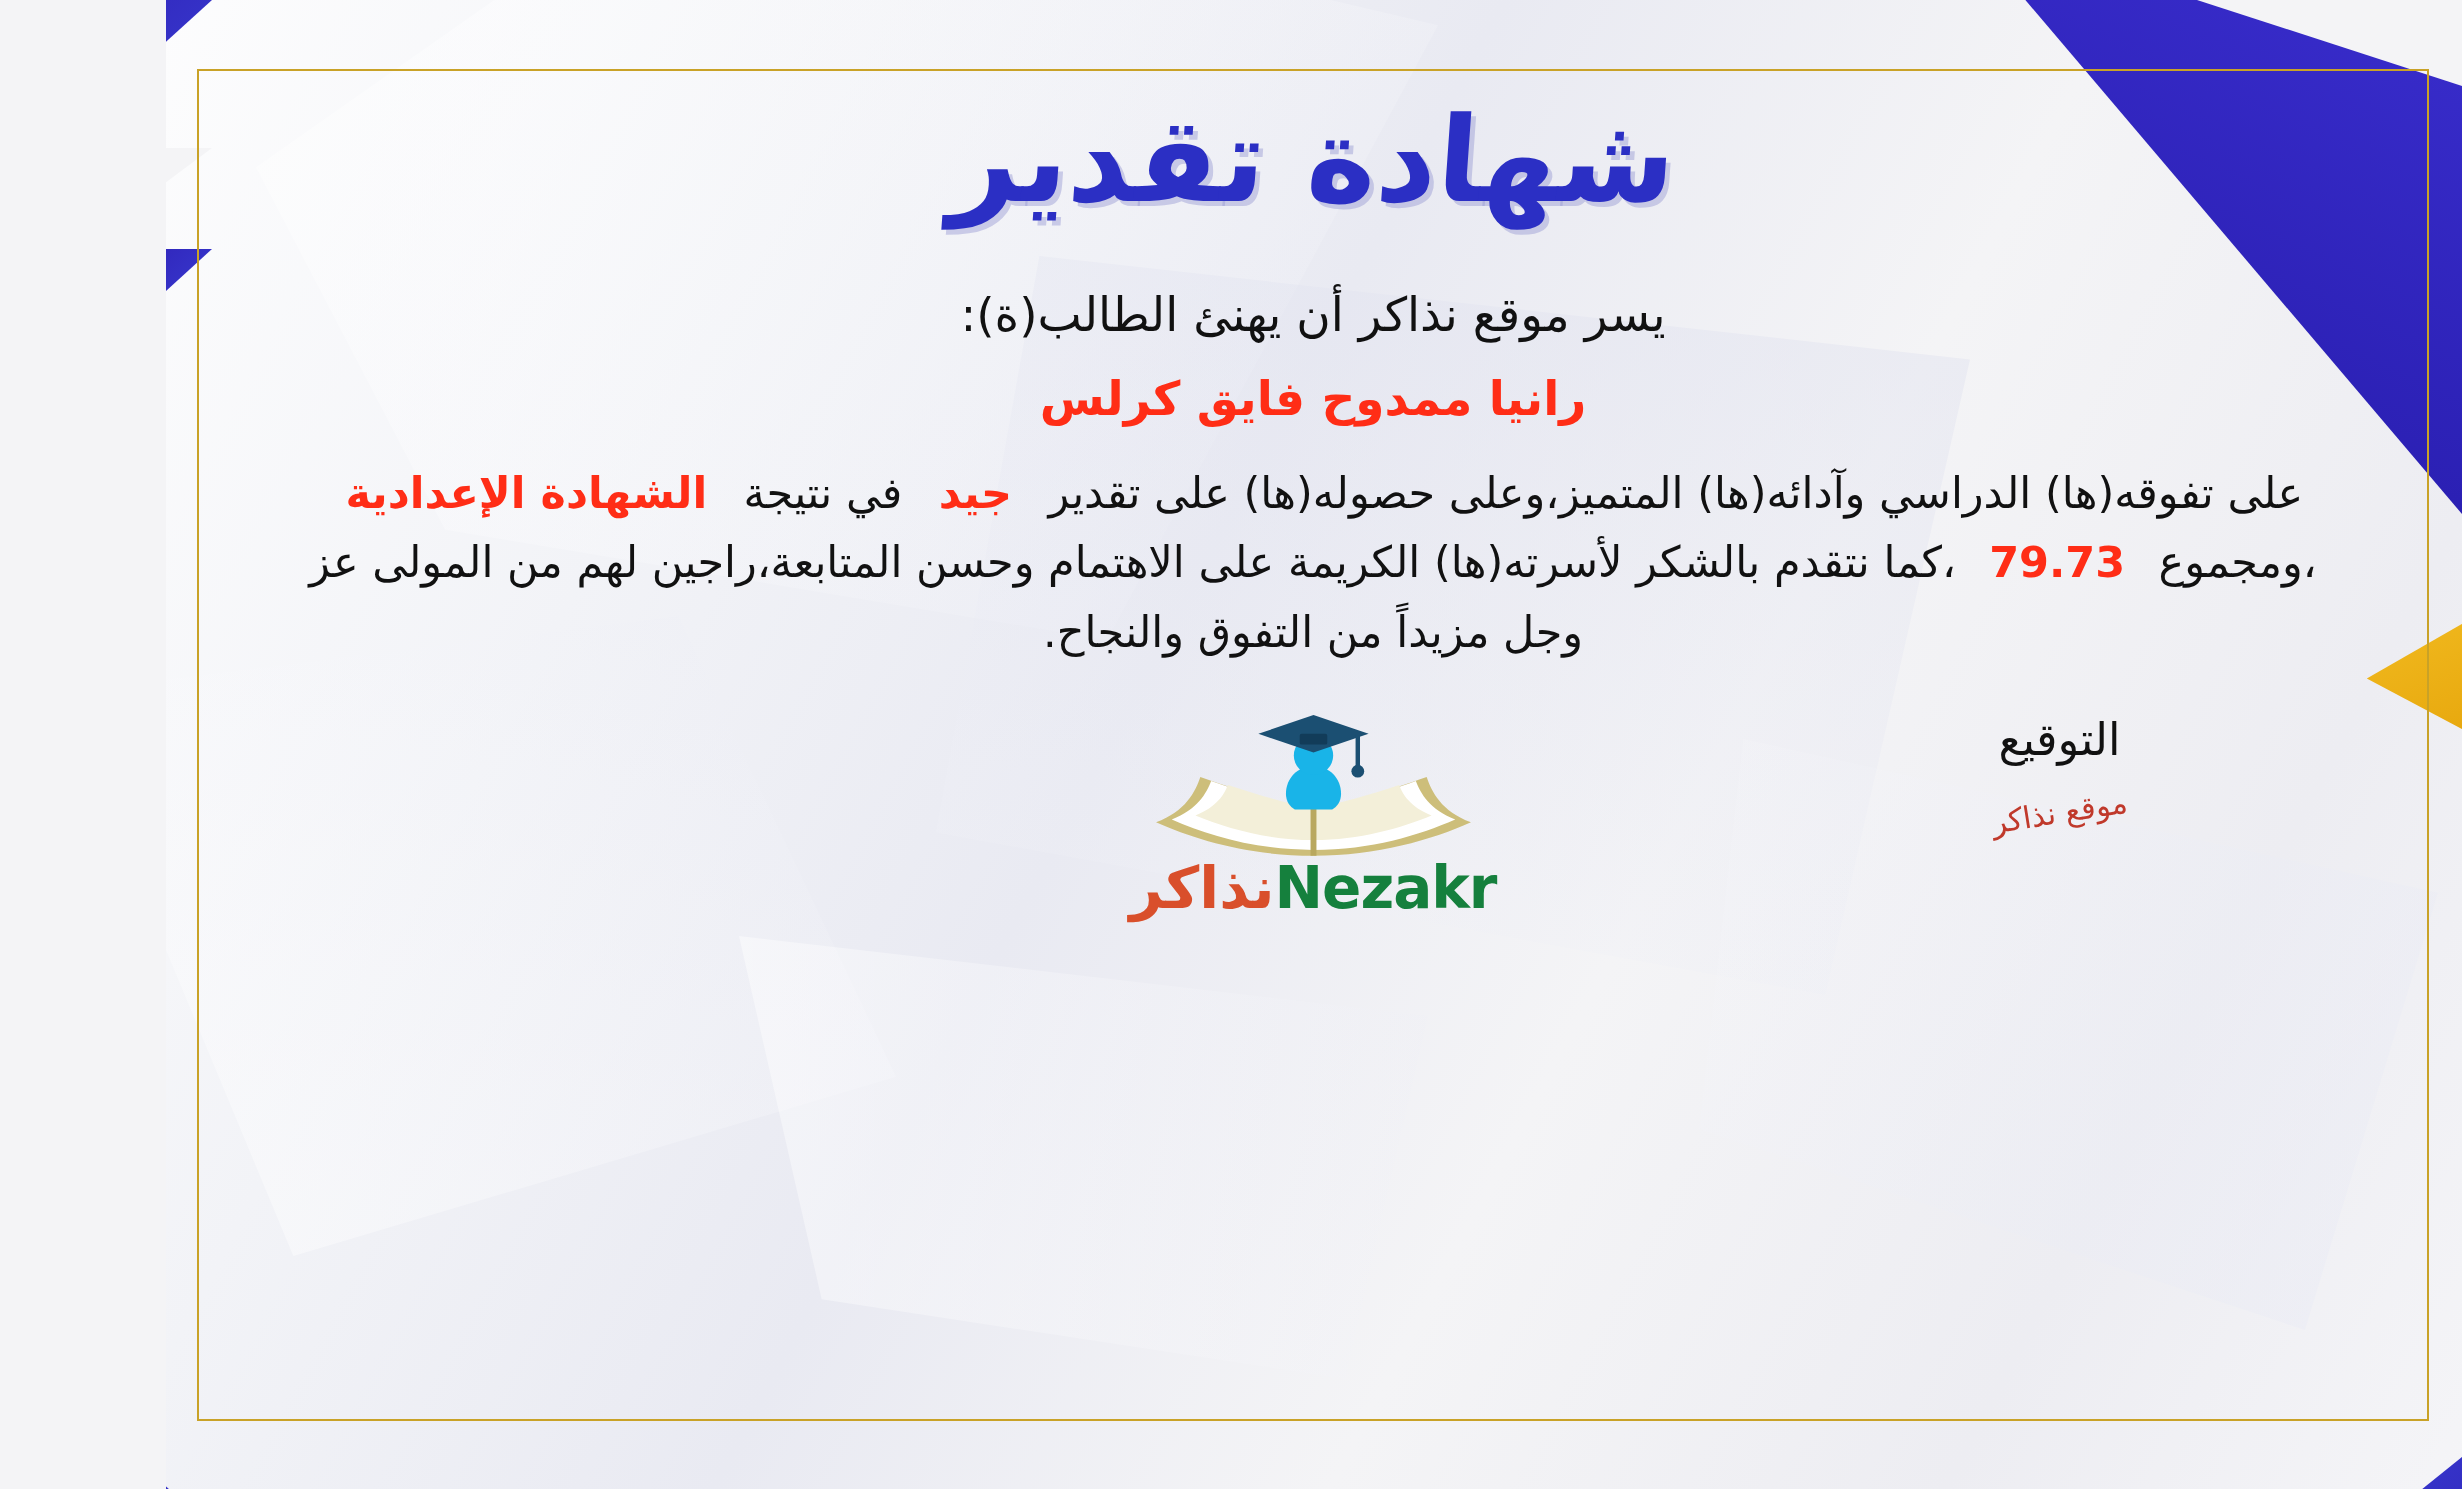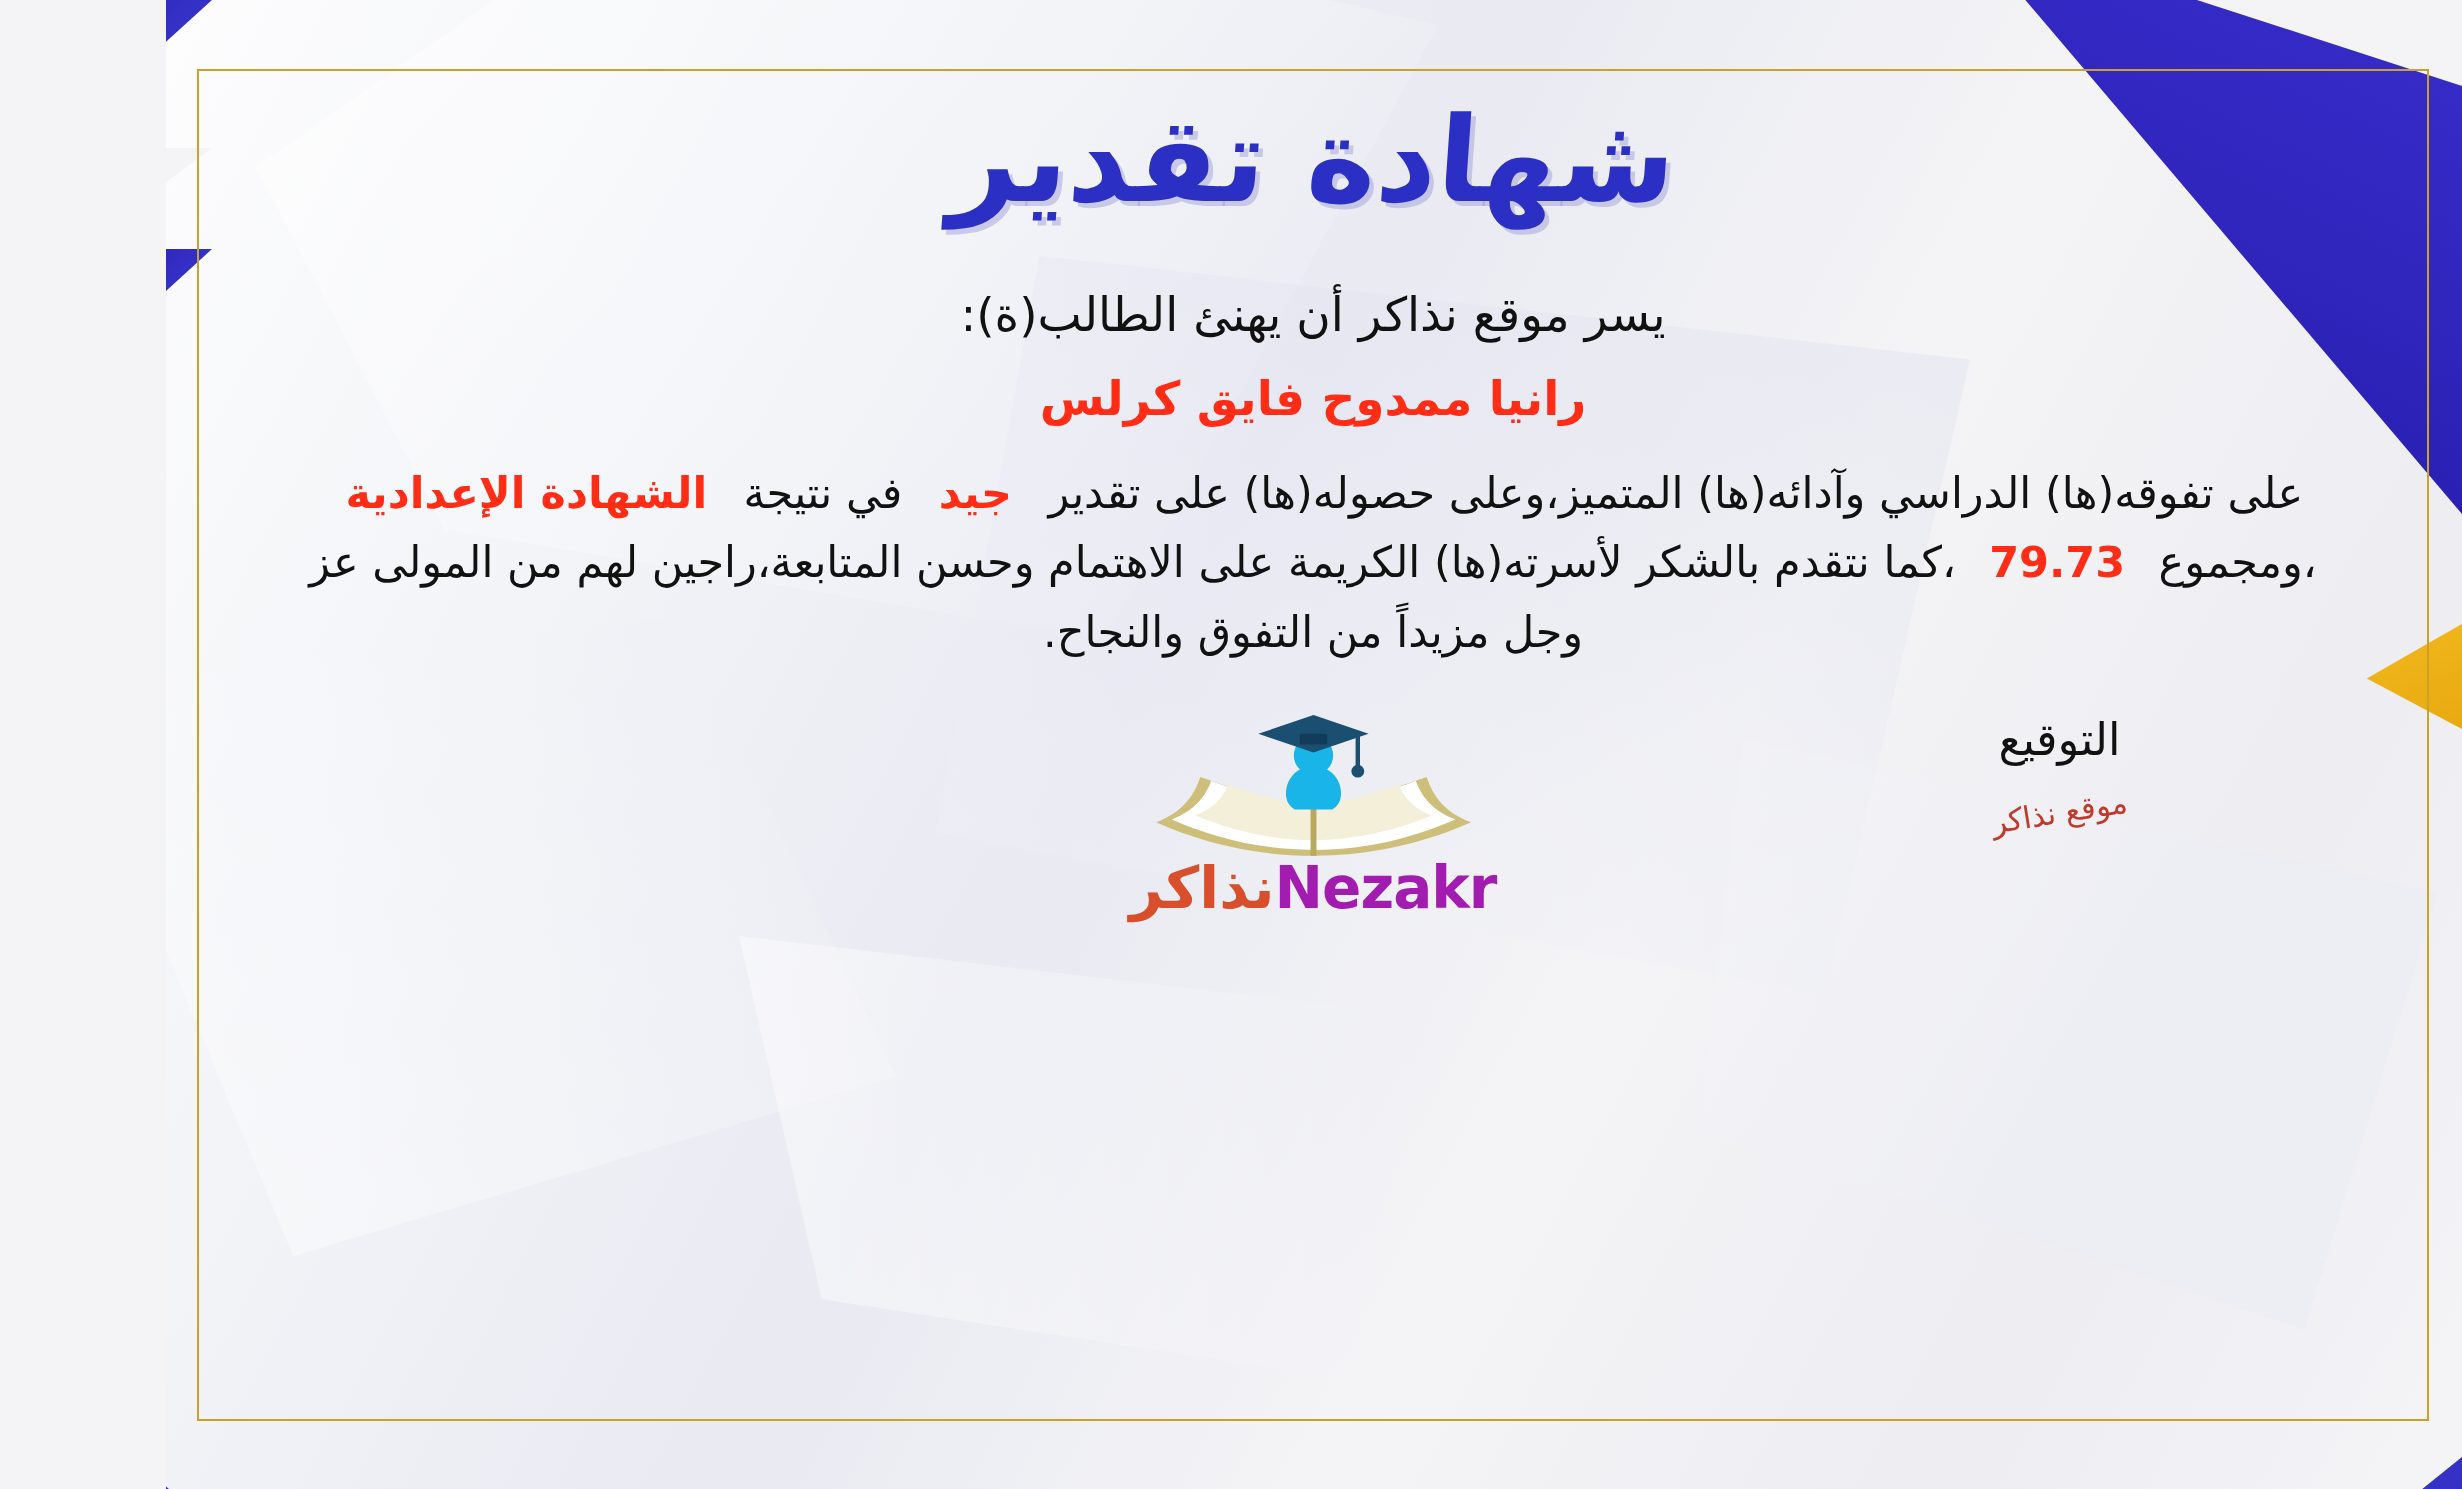--- a/index.html
+++ b/index.html
@@ -247,21 +247,21 @@
 
   .logo-text {
     margin-top: 3px;
     font-size: 58px;
     font-weight: bold;
     color: #8b5e4a;
     letter-spacing: -1px;
     white-space: nowrap;
     line-height: 1;
   }
-  .logo-text .lat { color: #a21caf; }
+  .logo-text .lat { color: #15803d; }
   .logo-text .kaf { color: #d94f2b; }
 </style>
 </head>
 <body>
 
 <div class="bg">
   <div class="facet a"></div>
   <div class="facet b"></div>
   <div class="facet c"></div>
   <div class="facet d"></div>

